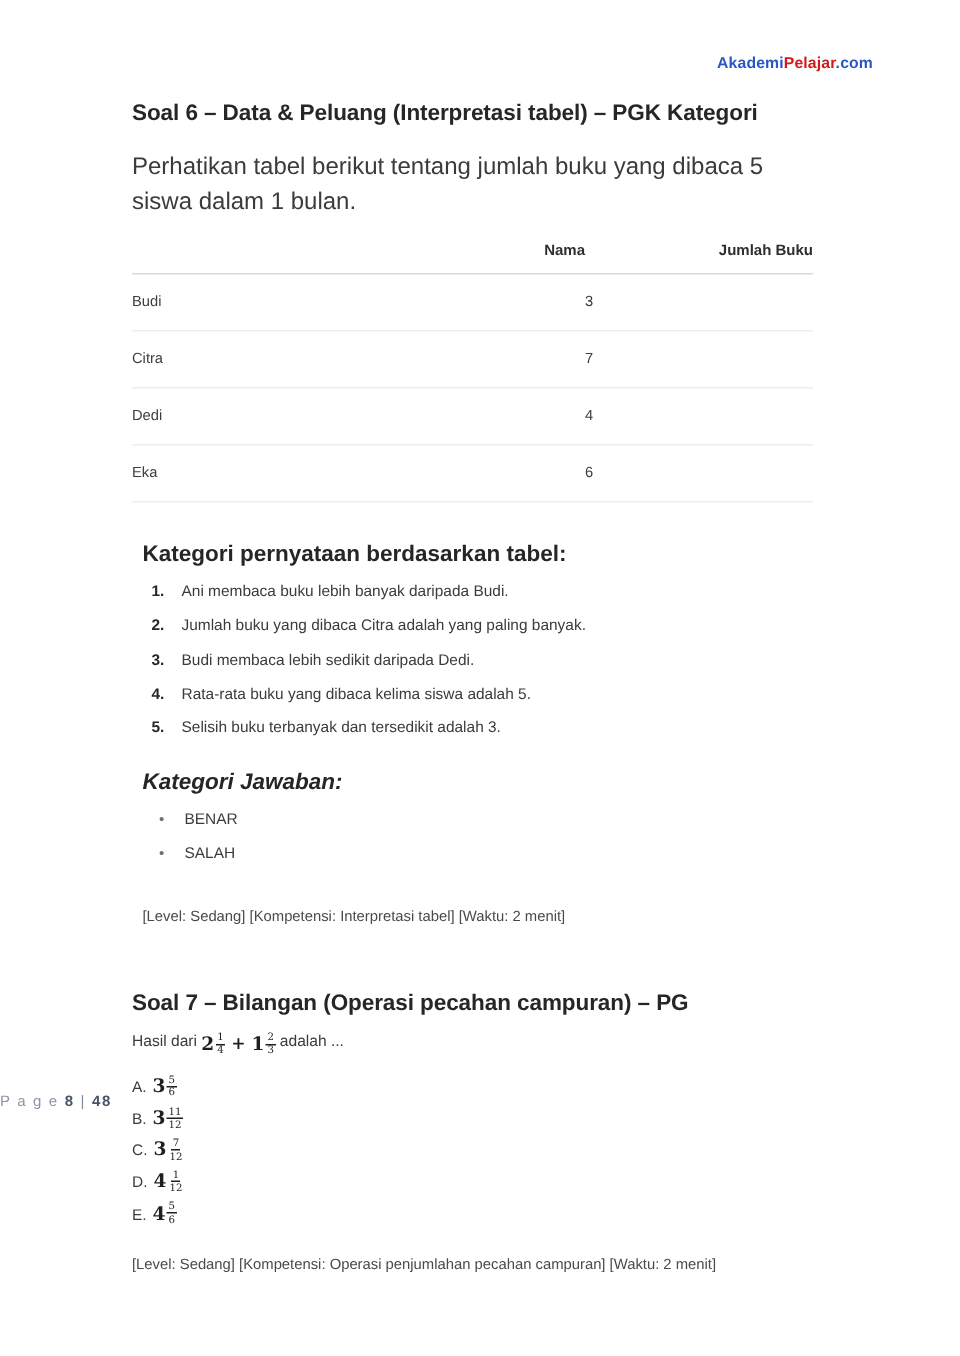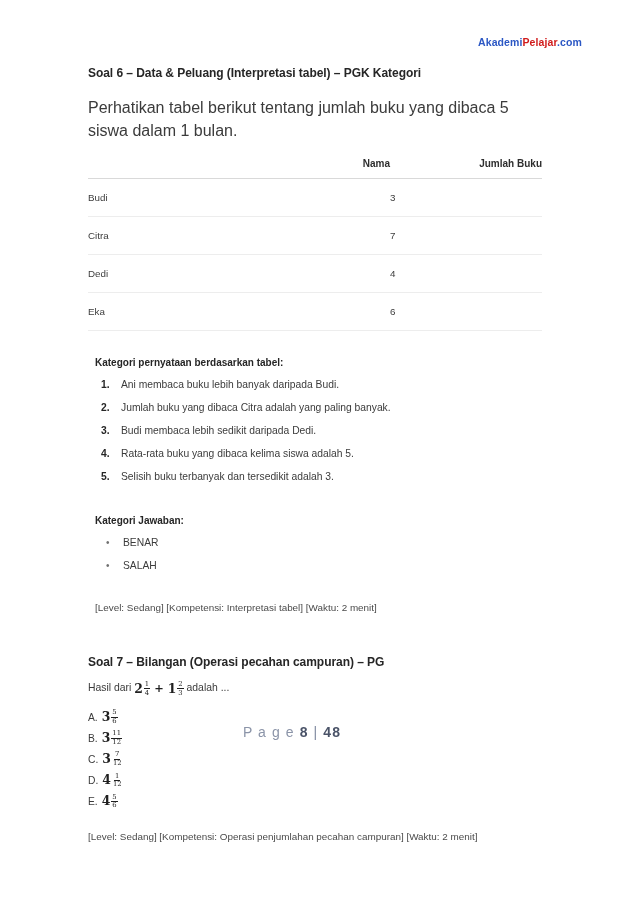--- a/index.html
+++ b/index.html
@@ -40,21 +40,21 @@
 
   
   .content {
     position: absolute;
     top: 66px;
     left: 88px;
     width: 460px;
   }
 
   h2.section-title {
-    font-size: 12px;
+    font-size: 15px;
     font-weight: bold;
     color: #262626;
     margin: 0 0 14px 0;
     letter-spacing: -0.05px;
     line-height: 1.3;
   }
 
   p.intro {
     font-size: 16px;
     color: #3b3b3b;
@@ -85,27 +85,28 @@
     border-bottom: 1px solid #ededed;
   }
   .col-nama  { width: 302px; }
   .col-angka { width: 152px; }
 
   
   .subsection {
     margin-left: 7px;
   }
   h3.sub-title {
-    font-size: 10px;
+    font-size: 15px;
     font-weight: bold;
     color: #262626;
     margin: 26px 0 10px 0;
   }
   h3.sub-title.tight {
-    margin-top: 32px;
+    margin-top: 20px;
+    font-style: italic;
   }
 
   ol.statements {
     margin: 0;
     padding: 0 0 0 26px;
     list-style: none;
     counter-reset: stmt;
   }
   ol.statements li {
     counter-increment: stmt;
@@ -227,22 +228,22 @@
   .frac .den {
     padding: 0.4px 1px 0 1px;
   }
 
   
   .footer {
     position: absolute;
     left: 0;
     right: 56px;
     bottom: 56px;
-    text-align: center;
-    font-size: 14px;
+    text-align: left;
+    font-size: 10px;
     color: #8b94a8;
     letter-spacing: 1.1px;
     white-space: nowrap;
   }
   .footer .pg-word { color: #8b94a8; }
   .footer .pg-num  { color: #4a5368; font-weight: bold; }
   .footer .pg-sep  { color: #7f8aa0; }
 </style>
 </head>
 <body>

